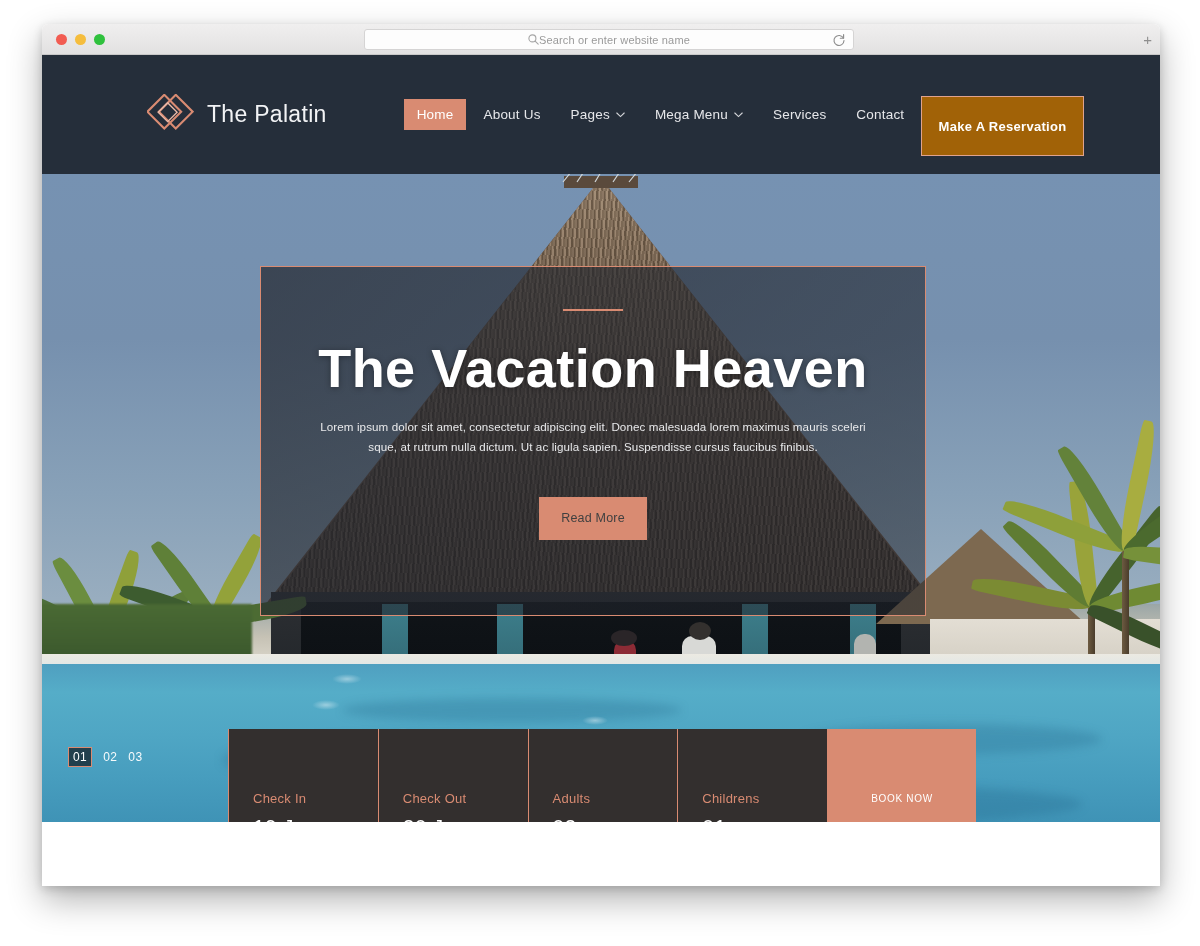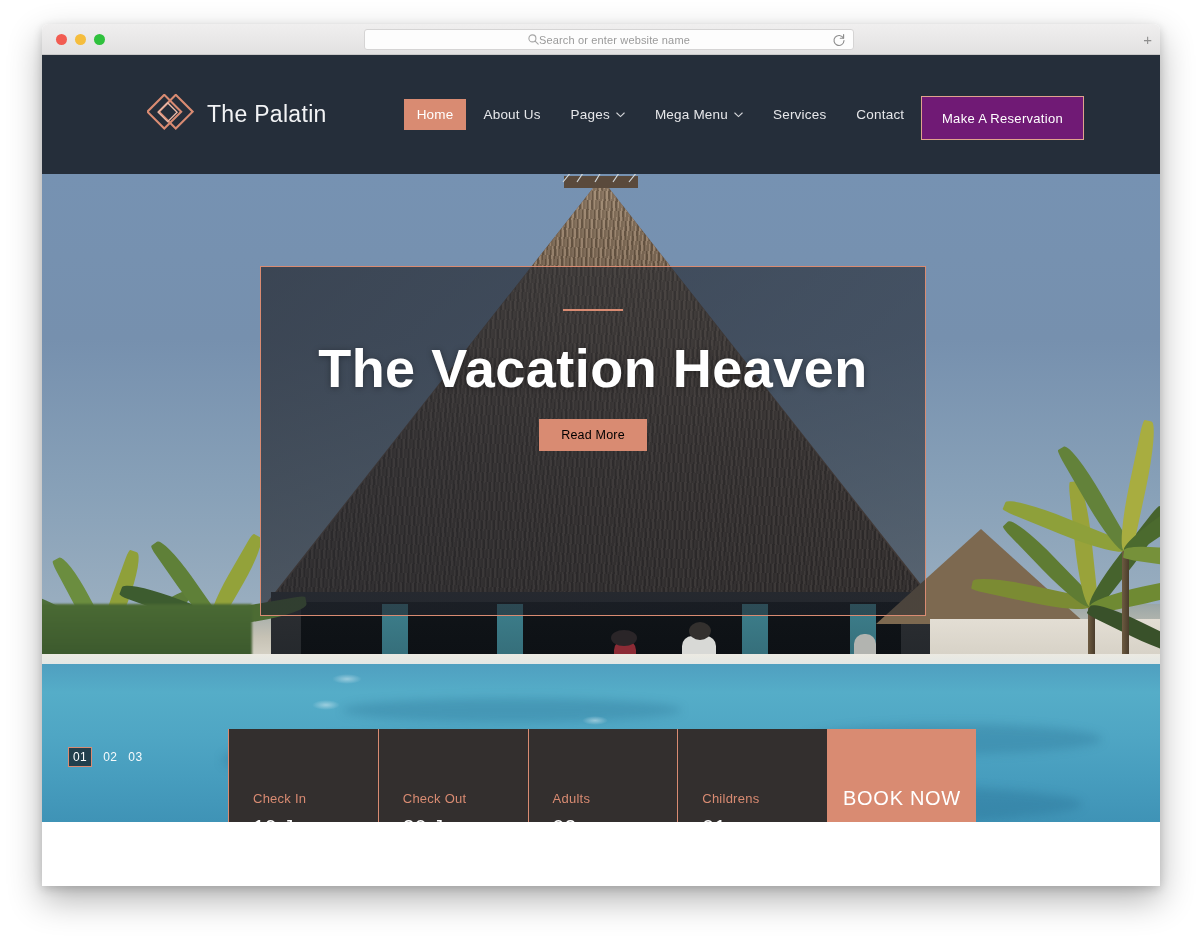--- a/index.html
+++ b/index.html
@@ -134,30 +134,31 @@
     background: #d98b72;
     color: #ffffff;
   }
   .caret { display:block; opacity:.9; }
 
   .reserve-btn {
     position: absolute;
     right: 76px;
     top: 41px;
     width: 163px;
-    height: 44px;
-    background: #701a75;
+    height: 60px;
+    background: #a16207;
     border: 1px solid #e0a38d;
     color: #ffffff;
     font-size: 13px;
     letter-spacing: .3px;
     display: flex;
     align-items: center;
     justify-content: center;
     cursor: pointer;
+    font-weight: bold;
   }
 
   
   .hero {
     position: relative;
     height: 648px;
     overflow: hidden;
     background: #6e8aaa;
   }
   .hero-photo { position: absolute; inset: 0; }
@@ -295,24 +296,24 @@
   .hero-sub {
     width: 560px;
     margin-top: 22px;
     color: #e8e9eb;
     font-size: 11.6px;
     line-height: 1.72;
     text-align: center;
     letter-spacing: .1px;
   }
   .read-more {
-    margin-top: 24px;
-    width: 108px; height: 32px;
+    margin-top: 40px;
+    width: 108px; height: 43px;
     background: #d98b72;
-    color:#000000;
+    color:#404040;
     font-size: 12.5px;
     display:flex; align-items:center; justify-content:center;
     cursor:pointer;
     letter-spacing:.2px;
   }
 
   
   .slider-nav {
     position:absolute;
     left: 26px;
@@ -370,21 +371,21 @@
     color: #ffffff;
     font-size: 21px;
     font-weight: 400;
     letter-spacing: .3px;
     white-space: nowrap;
   }
   .book-now {
     width: 148px;
     background: #d98b72;
     color: #ffffff;
-    font-size: 20px;
+    font-size: 10px;
     letter-spacing: .7px;
     display:flex;
     align-items:center;
     justify-content:center;
     cursor:pointer;
   }
 
   
   .below-fold {
     height: 64px;
@@ -535,20 +536,21 @@
           <div class="ripple" style="left:350px; top:64px; width:22px; height:9px;"></div>
           <div class="ripple" style="left:540px; top:52px; width:26px; height:9px;"></div>
           <div class="ripple" style="left:620px; top:106px; width:24px; height:8px;"></div>
           <div class="ripple" style="left:290px; top:10px; width:30px; height:10px;"></div>
         </div>
       </div>
 
       <div class="hero-card">
         <div class="rule"></div>
         <h1 class="hero-title">The Vacation Heaven</h1>
+        <p class="hero-sub">Lorem ipsum dolor sit amet, consectetur adipiscing elit. Donec malesuada lorem maximus mauris sceleri sque, at rutrum nulla dictum. Ut ac ligula sapien. Suspendisse cursus faucibus finibus.</p>
         <div class="read-more">Read More</div>
       </div>
 
       <div class="slider-nav">
         <span class="slide-num active">01</span>
         <span class="slide-num">02</span>
         <span class="slide-num">03</span>
       </div>
 
       <div class="booking-bar">

